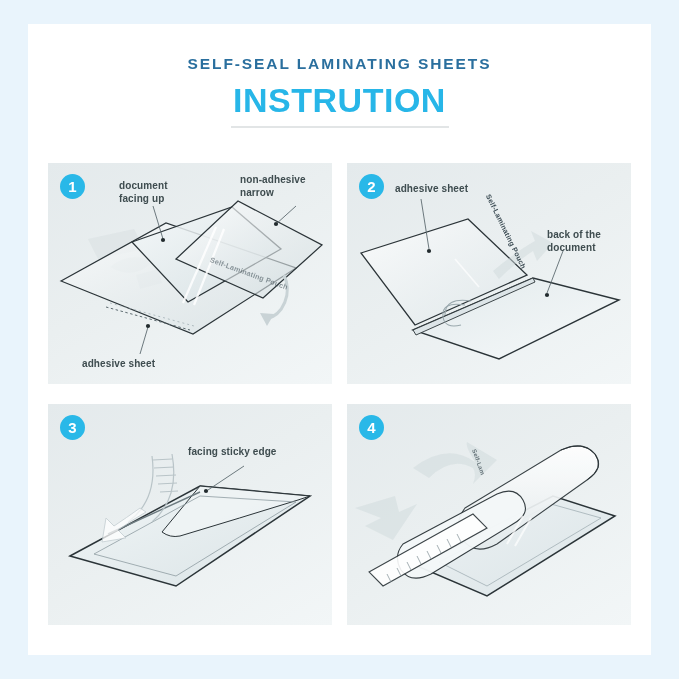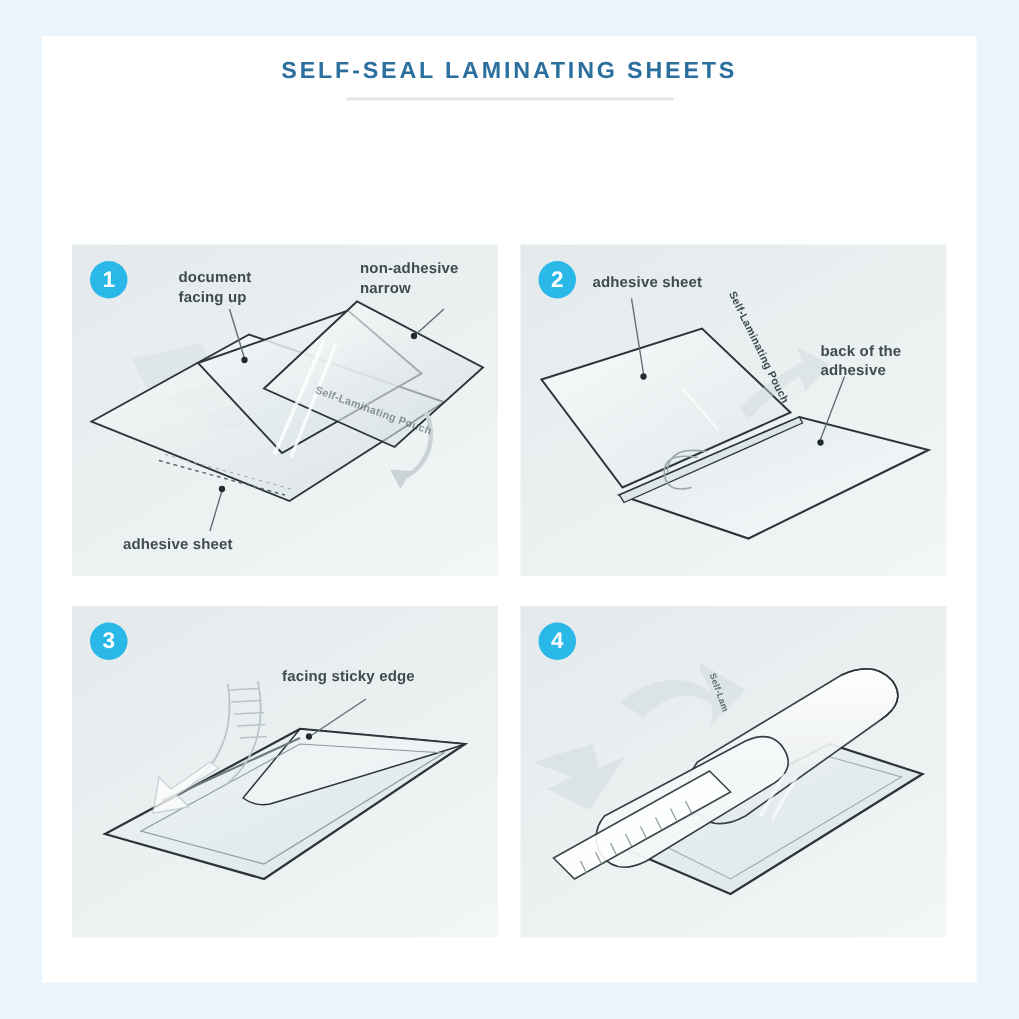--- a/index.html
+++ b/index.html
@@ -8,21 +8,21 @@
     background:#e9f4fc;
     font-family:"Liberation Sans", sans-serif;
     overflow:hidden;
   }
   .page{
     position:absolute;left:28px;top:24px;
     width:623px;height:631px;
     background:#ffffff;
   }
   .header{
-    padding-top:16px;
+    padding-top:32px;
     text-align:center;
   }
   .kicker{
     font-size:15.5px;
     letter-spacing:1.9px;
     color:#2a6f9e;
     font-weight:700;
     line-height:1;
   }
   .headline{
@@ -90,20 +90,21 @@
   .p2-word{left:118px;top:64px;transform:rotate(64deg);}
   .p4-word{left:118px;top:55px;transform:rotate(70deg);font-size:6px;opacity:.75;}
 </style>
 </head>
 <body>
 
 <div class="page">
 
   <div class="header">
     <div class="kicker">SELF-SEAL LAMINATING SHEETS</div>
+    <div class="headline">INSTRUTION</div>
     <div class="rule"></div>
   </div>
 
   <div class="grid">
 
     <div class="panel">
       <svg viewBox="0 0 284 221">
         <defs>
           <linearGradient id="g1a" x1="0" y1="0" x2="1" y2="1">
             <stop offset="0" stop-color="#ffffff" stop-opacity=".75"></stop>
@@ -194,21 +195,21 @@
           <path d="M74 36 L82 86"></path>
           <path d="M216 88 L200 130"></path>
         </g>
         <circle cx="82" cy="88" r="2.1" fill="#222b2e"></circle>
         <circle cx="200" cy="132" r="2.1" fill="#222b2e"></circle>
       </svg>
       <div class="badge">2</div>
       <div class="sheetword p2-word">Self-Laminating Pouch</div>
       <div class="lbl p2-l1">adhesive sheet</div>
       <div class="lbl p2-l2">back of the
-adhesive</div>
+document</div>
     </div>
 
     <div class="panel">
       <svg viewBox="0 0 284 221">
         <defs>
           <linearGradient id="g3a" x1="0" y1="0" x2="1" y2="1">
             <stop offset="0" stop-color="#f2f7f8" stop-opacity=".95"></stop>
             <stop offset="1" stop-color="#d7e1e4" stop-opacity=".8"></stop>
           </linearGradient>
         </defs>

